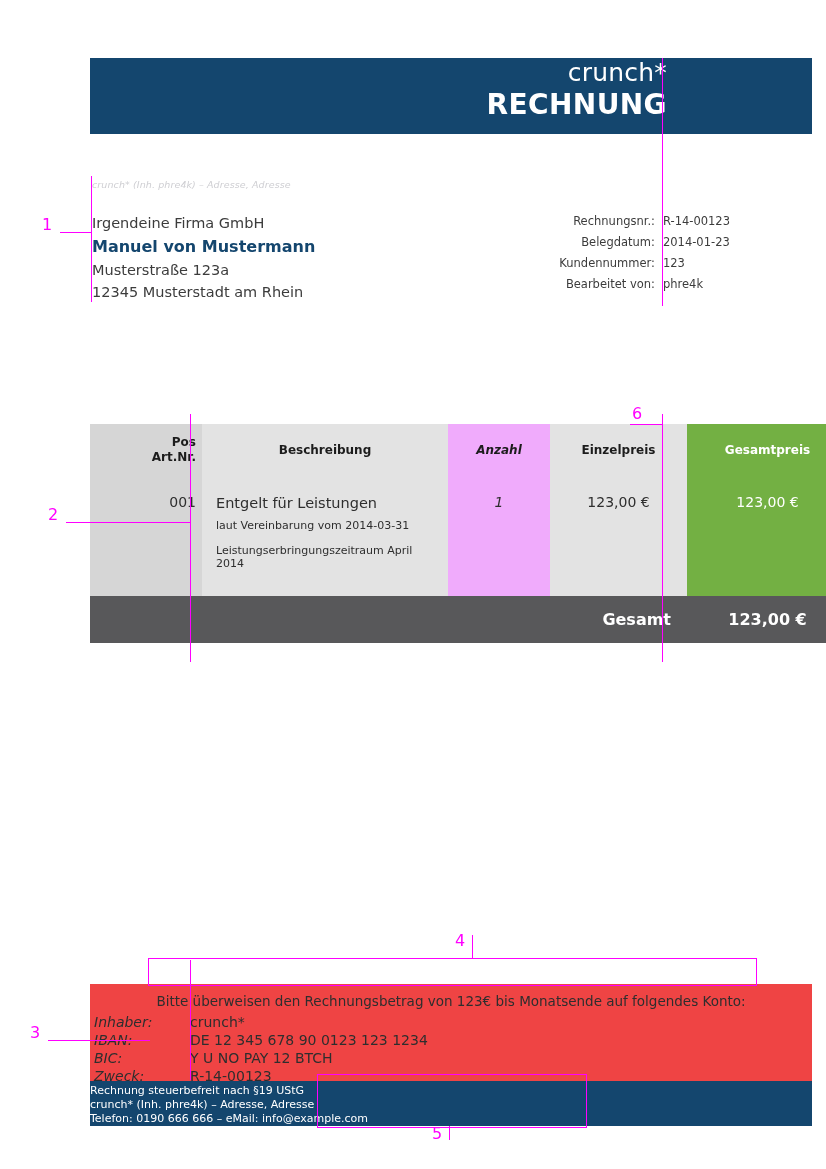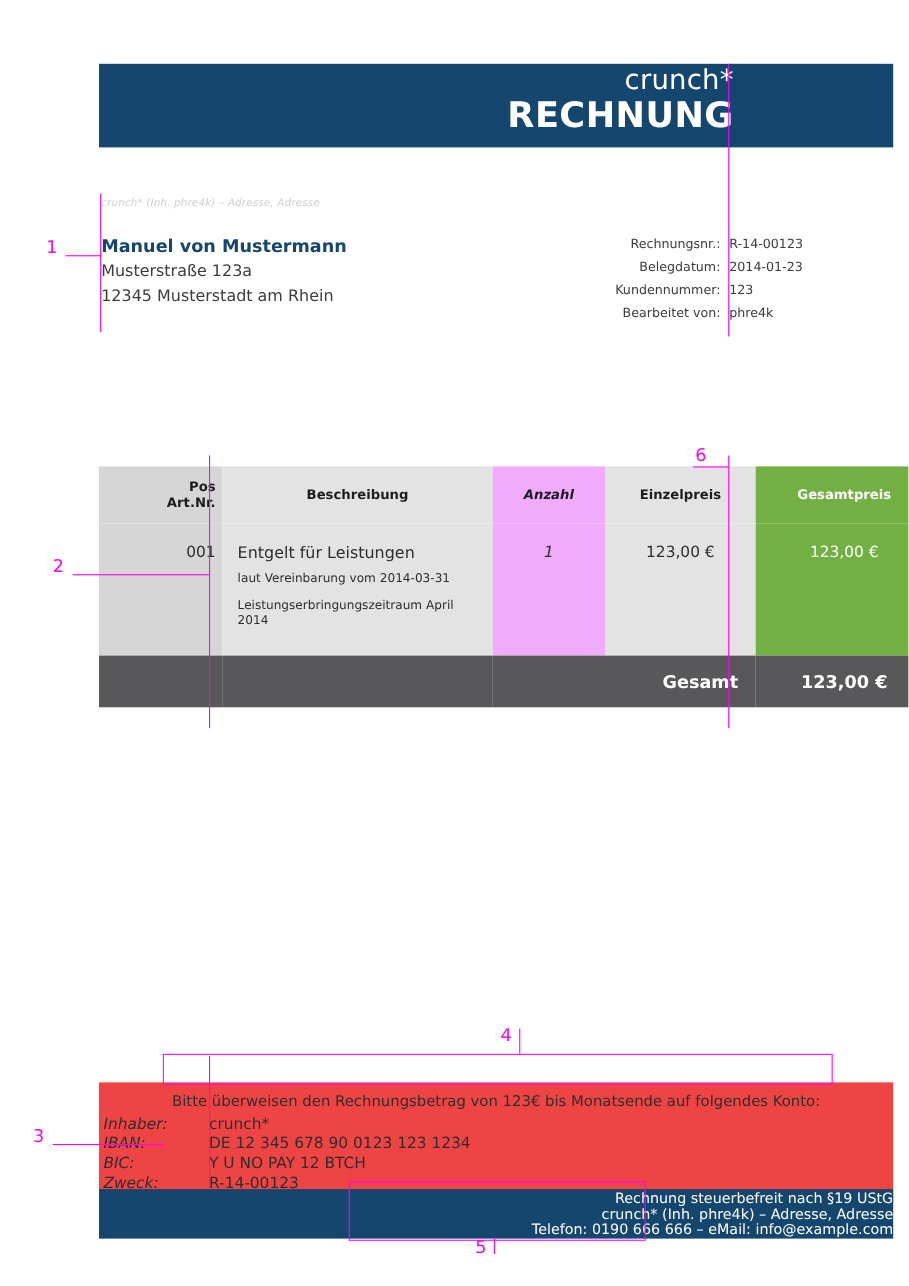--- a/index.html
+++ b/index.html
@@ -32,21 +32,21 @@
     text-align: right;
     color: #ffffff;
   }
   .brand-name {
     font-size: 25px;
     line-height: 30px;
     font-weight: 400;
     letter-spacing: 0.2px;
   }
   .doc-kind {
-    font-size: 32px;
+    font-size: 28px;
     line-height: 33px;
     font-weight: 700;
     letter-spacing: 0.4px;
   }
 
   
   .sender-line {
     position: absolute;
     left: 92px;
     top: 179px;
@@ -203,22 +203,22 @@
 
   
   .footer-bar {
     position: absolute;
     left: 90px;
     top: 1081px;
     width: 722px;
     height: 45px;
     background: #14466E;
     color: #ffffff;
-    text-align: right;
-    font-size: 13px;
+    text-align: left;
+    font-size: 11px;
     line-height: 14px;
     padding-top: 3px;
     box-sizing: border-box;
   }
 
   
   .ann {
     position: absolute;
     color: #FF00FF;
     font-size: 16px;
@@ -247,20 +247,21 @@
 <div id="page">
 
   <div class="header-bar">
     <div class="brand-name">crunch*</div>
     <div class="doc-kind">RECHNUNG</div>
   </div>
 
   <div class="sender-line">crunch* (Inh. phre4k) – Adresse, Adresse</div>
 
   <div class="recipient">
+    <div>Irgendeine Firma GmbH</div>
     <div class="r-name">Manuel von Mustermann</div>
     <div>Musterstraße 123a</div>
     <div>12345 Musterstadt am Rhein</div>
   </div>
 
   <table class="meta">
     <tbody>
         <tr>
       <td class="k">Rechnungsnr.:</td>
       <td class="v">R-14-00123</td>

